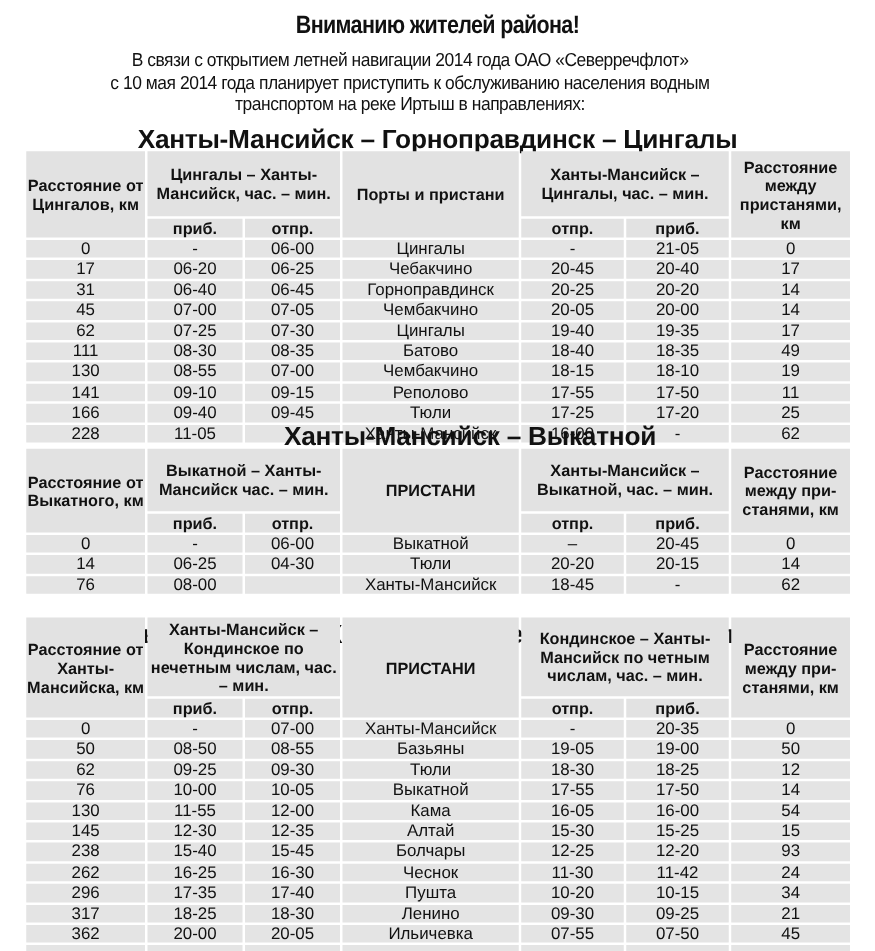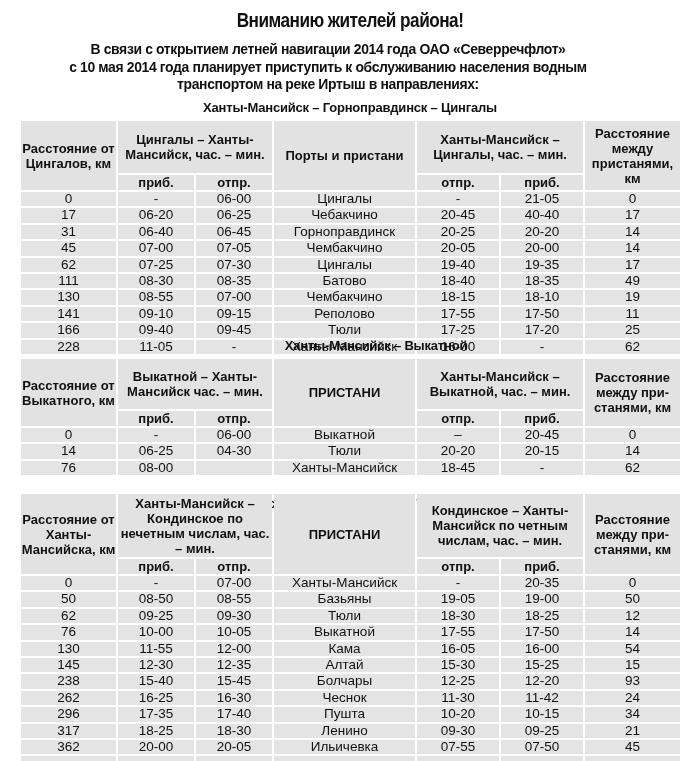--- a/index.html
+++ b/index.html
@@ -7,26 +7,26 @@
     width: 700px; height: 761px; position: relative; overflow: hidden;
     font-family: "Liberation Sans", "DejaVu Sans", sans-serif; color: #111;
   }
   .headline {
     position: absolute; left: 0; top: 9px; width: 700px; text-align: center;
     font-weight: bold; font-size: 20px; letter-spacing: -0.6px;
     transform: scaleX(0.86); transform-origin: center;
   }
   .intro {
     position: absolute; left: 0; top: 40px; width: 656px; text-align: center;
-    font-weight: bold; font-size: 15px; line-height: 17.5px; letter-spacing: -0.4px;
+    font-weight: normal; font-size: 15px; line-height: 17.5px; letter-spacing: -0.4px;
   }
   .intro div { transform: scaleX(0.93); transform-origin: center; }
   .route-title {
     position: absolute; left: 0; width: 700px; text-align: center;
-    font-weight: bold; font-size: 13px; letter-spacing: -0.2px;
+    font-weight: bold; font-size: 21px; letter-spacing: -0.2px;
   }
   table.sched {
     position: absolute; left: 19px; width: 662px;
     border-collapse: separate; border-spacing: 2px 2px;
     table-layout: fixed; font-size: 13.5px;
   }
   table.sched td, table.sched th {
     background: #e4e4e4; padding: 0; text-align: center; vertical-align: middle;
     overflow: hidden; white-space: nowrap;
   }
@@ -87,21 +87,21 @@
         <td>-</td>
         <td>21-05</td>
         <td>0</td>
       </tr>
       <tr>
         <td>17</td>
         <td>06-20</td>
         <td>06-25</td>
         <td>Чебакчино</td>
         <td>20-45</td>
-        <td>40-40</td>
+        <td>20-40</td>
         <td>17</td>
       </tr>
       <tr>
         <td>31</td>
         <td>06-40</td>
         <td>06-45</td>
         <td>Горноправдинск</td>
         <td>20-25</td>
         <td>20-20</td>
         <td>14</td>

